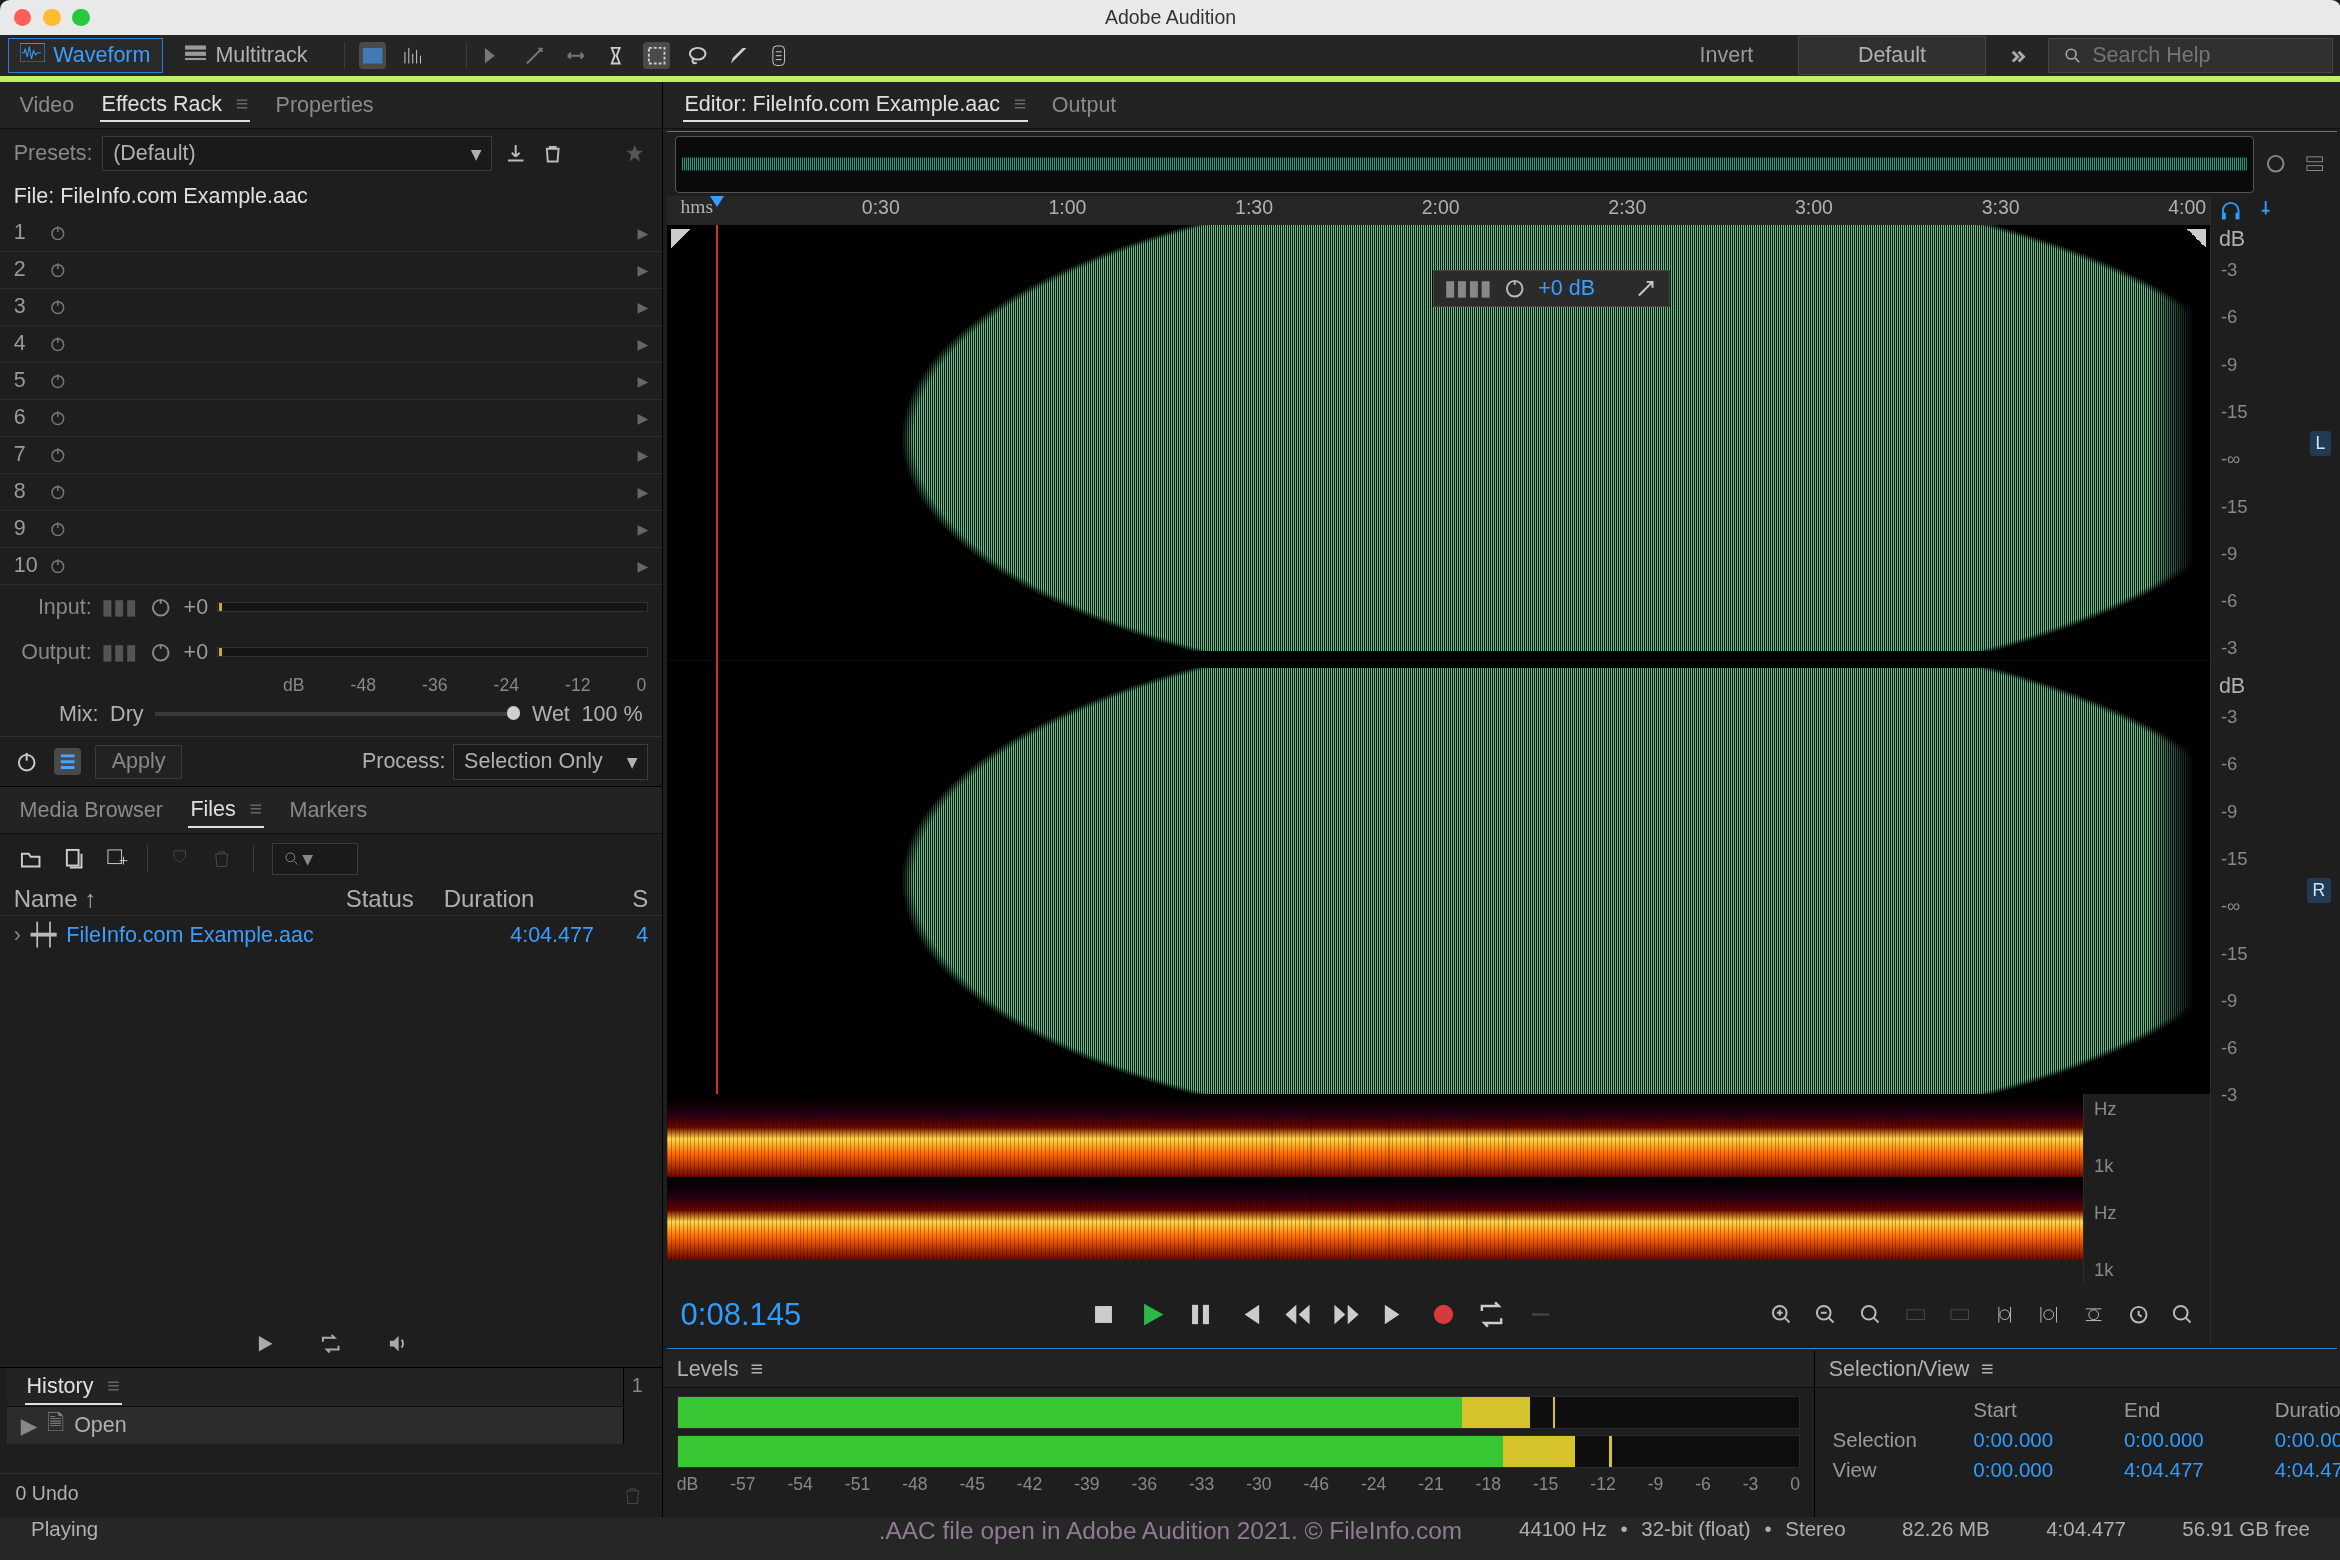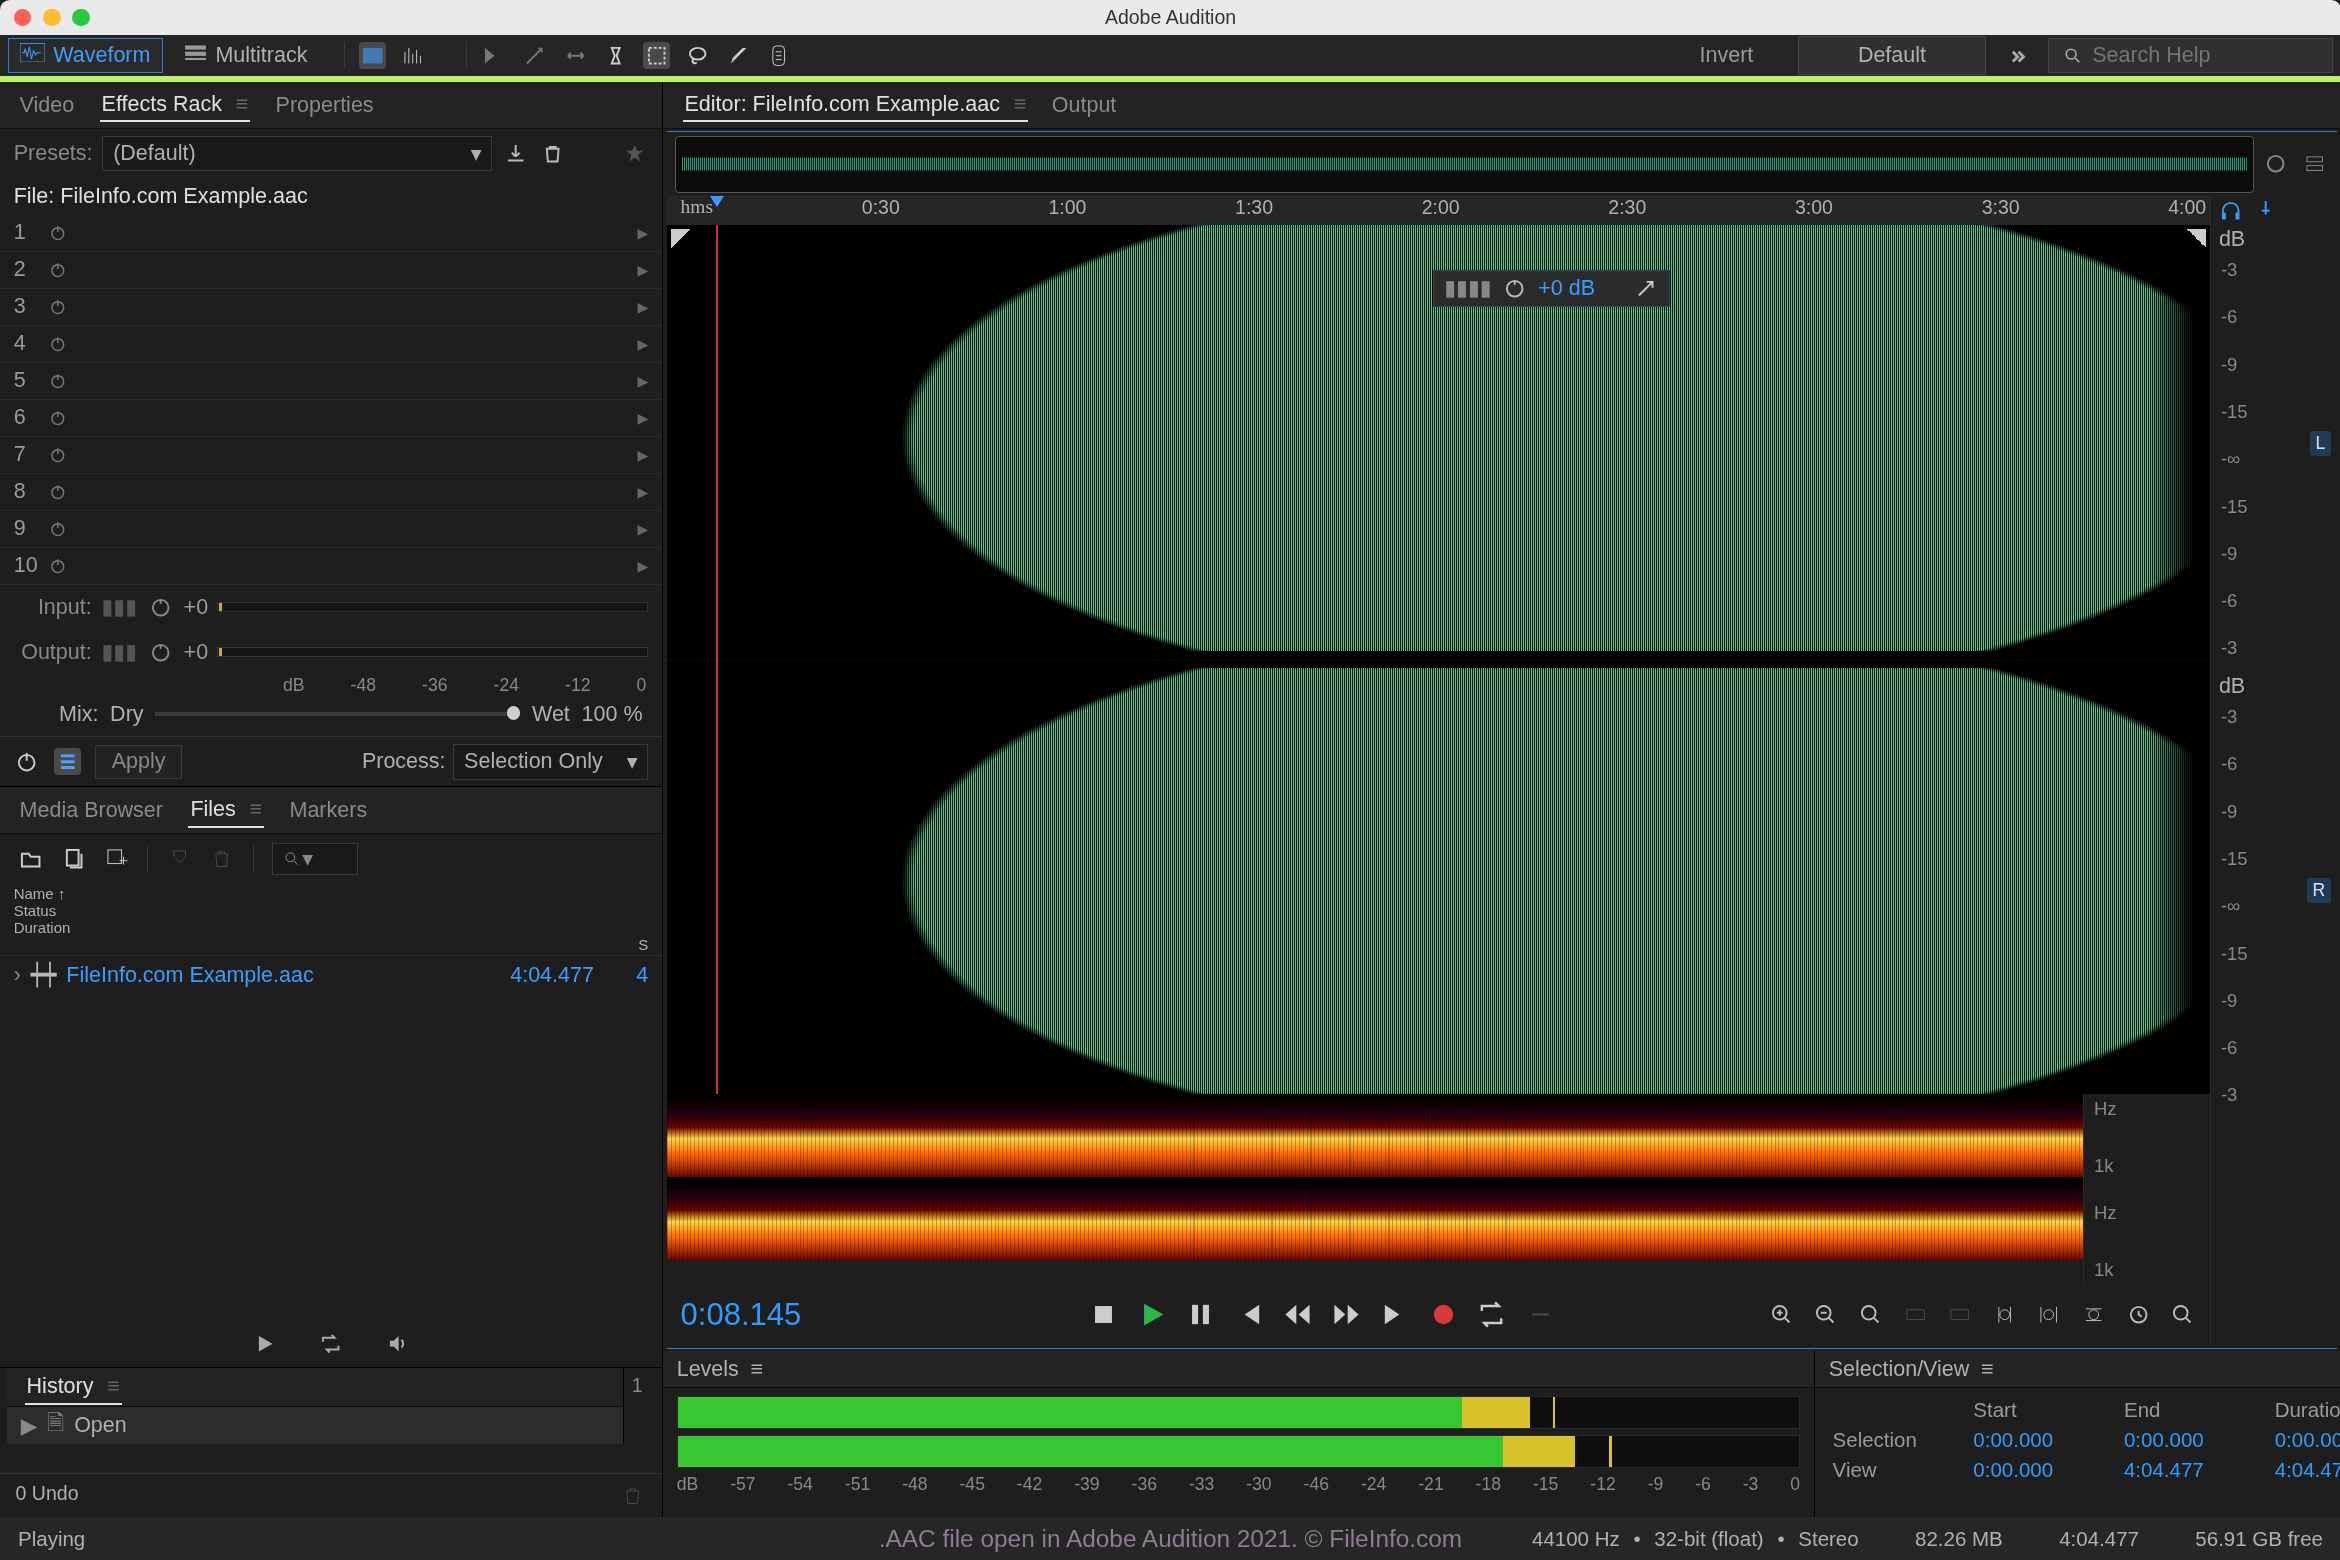--- a/index.html
+++ b/index.html
@@ -65,21 +65,21 @@
   .fx-bottom{ display:flex; align-items:center; gap:13.7px; padding:5.9px 13.7px; border-top:1px solid #303030; border-bottom:1px solid #000; height:51px;}
   .fx-process{ margin-left:auto; display:flex; align-items:center; gap:7.8px;}
   .fx-process-drop{ background:#1a1a1a; border:1px solid #3a3a3a; padding:3.9px 9.8px; display:flex; gap:17.6px; justify-content:space-between; width:195px;}
   .soft-btn{ padding:3.9px 15.6px; background:#222; border:1px solid #3a3a3a; color:#888; border-radius:1px;}
   
   .file-tabs-row{}
   .file-tools{ height:49px; display:flex; align-items:center; gap:17.6px; padding:0 17.6px;}
   .file-tools .grp{ display:flex; gap:15.6px;}
   .file-tools .sep{ width:1px; height:27px; background:#3a3a3a;}
   .file-search{ background:#1a1a1a; border:1px solid #3a3a3a; padding:2px 9.8px; display:flex; align-items:center; width:86px;}
-  .file-header{ display:flex; padding:2px 13.7px; font-size:15px; border-bottom:1px solid #2c2c2c;flex-direction:column;}
+  .file-header{ display:flex; padding:2px 13.7px; font-size:24px; border-bottom:1px solid #2c2c2c;}
   .file-header div{ color:#b0b0b0;}
   .file-row{ display:flex; align-items:center; padding:5.9px 13.7px; gap:9.8px;}
   .file-row.sel{ color:#3b9dff;}
   .file-row .dur{ text-align:right;}
   .file-list { flex:1; min-height:0; }
   .file-play-btns{ display:flex; justify-content:center; gap:39px; padding:9.8px 0;}
   
   .history-panel{ border-top:1px solid #000;}
   .hist-row{ height:37px; display:flex; align-items:center; gap:9.8px; padding:0 13.7px; background:#2c2c2c;}
   .undo-row{ padding:7.8px 15.6px; display:flex; justify-content:space-between; font-size:19.5px; border-top:1px solid #303030; margin-top:29px;}
@@ -148,21 +148,21 @@
   .level-bars{ padding:7.8px 13.7px 0 13.7px;}
   .lvbar{ height:33px; background:#0e0e0e; border:1px solid #2a2a2a; position:relative; margin-bottom:5.9px;}
   .lvfill{ position:absolute; left:0; top:0; bottom:0; background:linear-gradient(90deg,#39c633 70%, #d6c22b 70%);}
   .lvpk{ position:absolute; top:0; bottom:0; width:2.9px; background:#d6c22b;}
   .lvl-scale{ display:flex; justify-content:space-between; padding:0 13.7px; font-size:17.6px; color:#888;}
   .selview{ border-left:1px solid #000;}
   .sv-grid{ display:grid; grid-template-columns: 127px 137px 137px 137px; gap:5.9px 13.7px; padding:9.8px 17.6px; font-size:20.5px;}
   .sv-grid .hd{ color:#9a9a9a;}
   .sv-grid .val{ color:#2d9dff;}
   
-  .statusbar{ height:43px; background:#262626; display:flex; align-items:center; padding:0 18px; font-size:20.5px; gap:13.7px;}
+  .statusbar{ height:43px; background:#262626; display:flex; align-items:flex-start; padding:0 31px; font-size:20.5px; gap:13.7px;}
   .statusbar .watermark{ position:absolute; left:50%; transform:translateX(-50%); color:#8f7b93; font-size:24.4px;}
   .history-ticks { width:39px; border-left:1px solid #000; padding:5.9px 0 0 7.8px;}
   .hh{display:flex;padding-left:7px;}
   svg{display:block;}
 </style>
 </head>
 <body>
 
 <div class="titlebar">
   <div class="traffic-lights">

